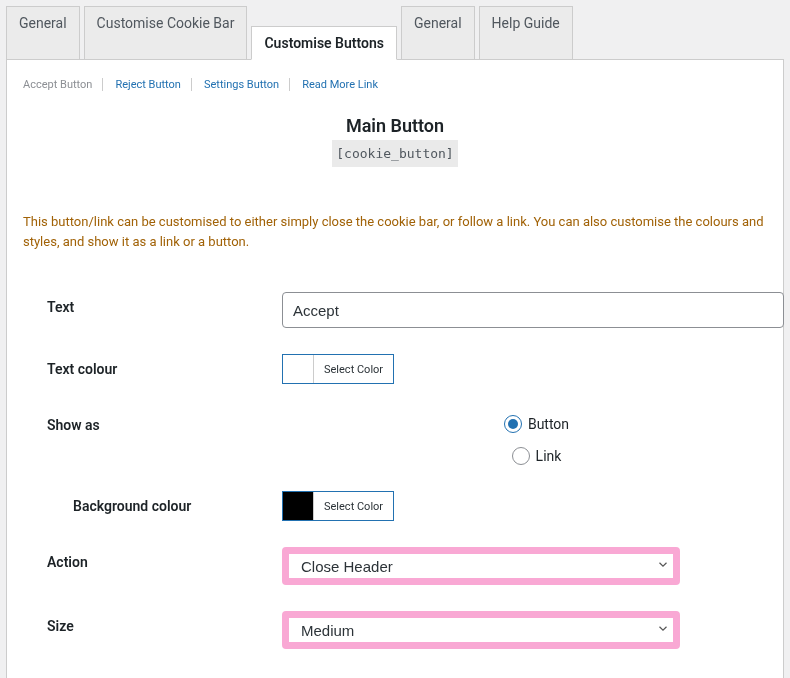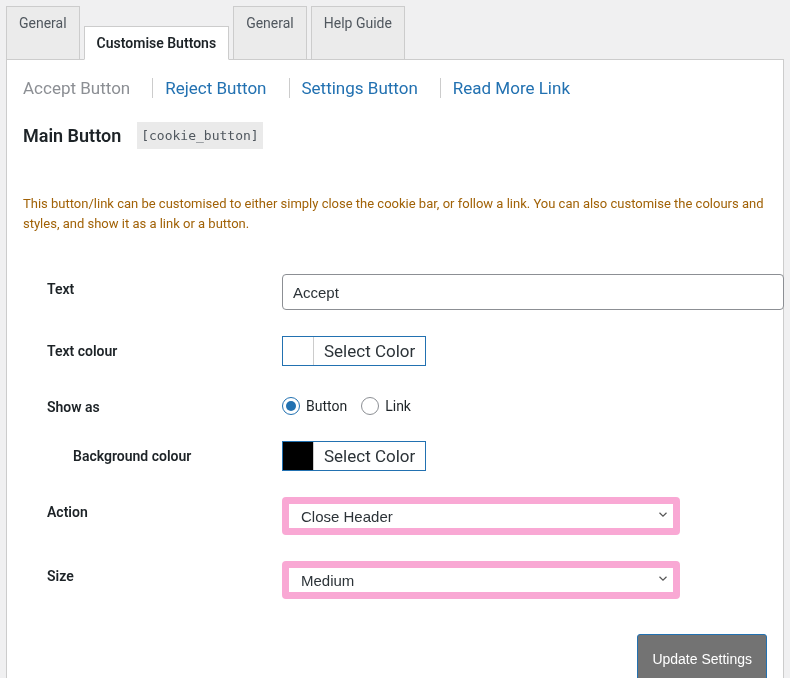--- a/index.html
+++ b/index.html
@@ -47,36 +47,37 @@
       position: relative;
     }
     .sub-tabs {
       display: flex;
       gap: 12px;
       margin-bottom: 24px;
     }
     .sub-tab {
       color: #2271b1;
       cursor: pointer;
-      font-size: 17px;
-      padding-right: 22px;
+      font-size: 11px;
+      padding-right: 10px;
       border-right: 1px solid #ccc;
     }
     .sub-tab:last-child {
       border-right: none;
     }
     .sub-tab.active {
       color: #8c8f94;
       cursor: default;
     }
     .heading-row {
       display: flex;
       align-items: center;
-      gap: 16px;
+      gap: 4px;
       margin-bottom: 14px;
+      flex-direction: column;
     }
     .main-heading {
       font-size: 18px;
       font-weight: 600;
       color: #1d2327;
     }
     .shortcode-tag {
       background: #eaeaea;
       padding: 6px 4px;
       font-family: Consolas, Monaco, monospace;
@@ -131,29 +132,30 @@
     .color-swatch.white {
       background: #fff;
     }
     .color-swatch.black {
       background: #000;
     }
     .color-label {
       display: flex;
       align-items: center;
       padding: 0 10px;
-      font-size: 17px;
+      font-size: 11px;
       color: #2c3338;
       border-left: 1px solid #ccc;
     }
     .radio-group {
       display: flex;
       gap: 14px;
       align-items: center;
       padding-top: 5px;
+      flex-direction: column;
     }
     .radio-option {
       display: flex;
       align-items: center;
       gap: 6px;
       font-size: 14px;
       color: #1d2327;
     }
     .radio-input {
       width: 18px;
@@ -214,20 +216,21 @@
       border-radius: 3px;
       cursor: pointer;
     }
   </style>
 </head>
 <body>
 
 <div class="tabs-container">
   <div class="top-tabs">
     <div class="top-tab">General</div>
+    <div class="top-tab">Customise Cookie Bar</div>
     <div class="top-tab active">Customise Buttons</div>
     <div class="top-tab">General</div>
     <div class="top-tab">Help Guide</div>
   </div>
 
   <div class="content-panel">
     <div class="sub-tabs">
       <span class="sub-tab active">Accept Button</span>
       <span class="sub-tab">Reject Button</span>
       <span class="sub-tab">Settings Button</span>

